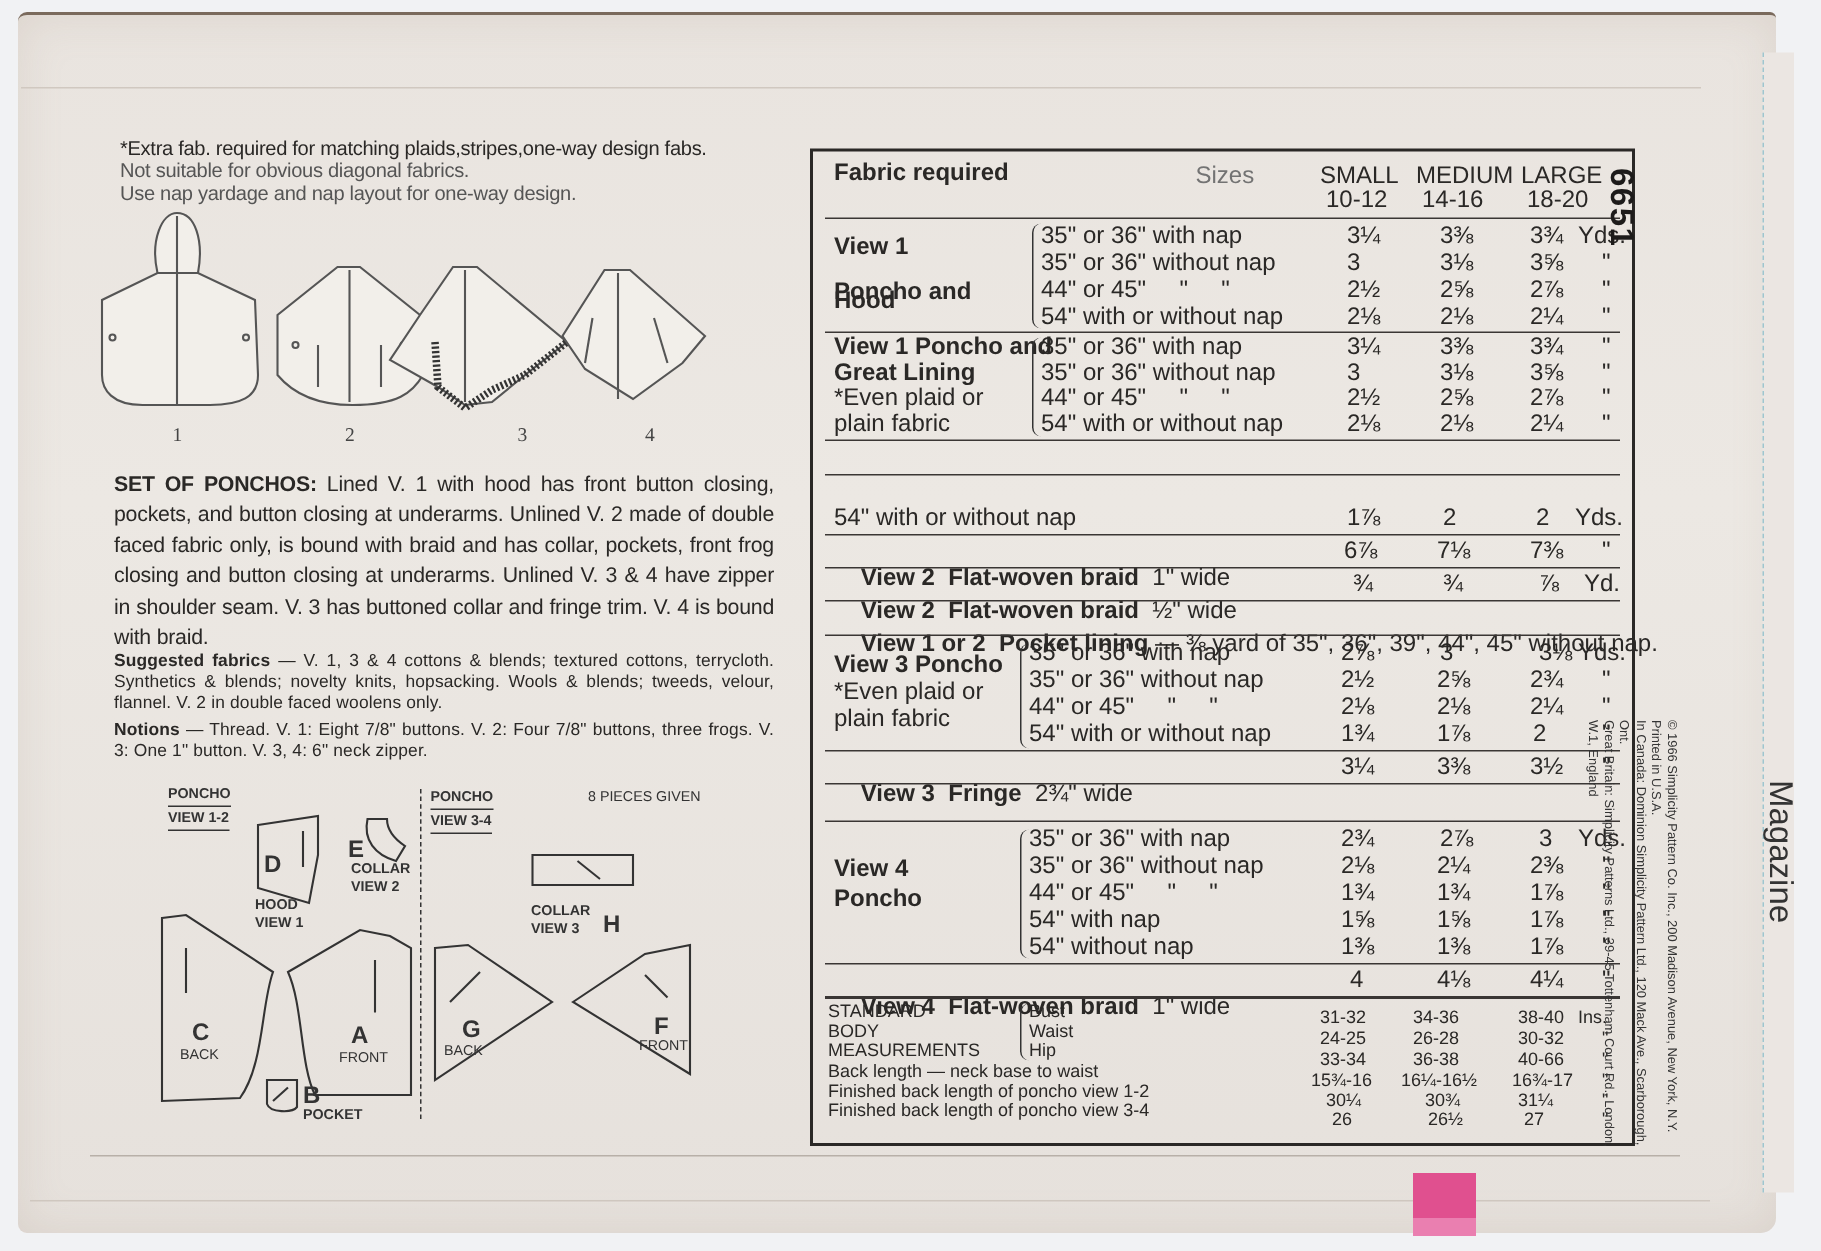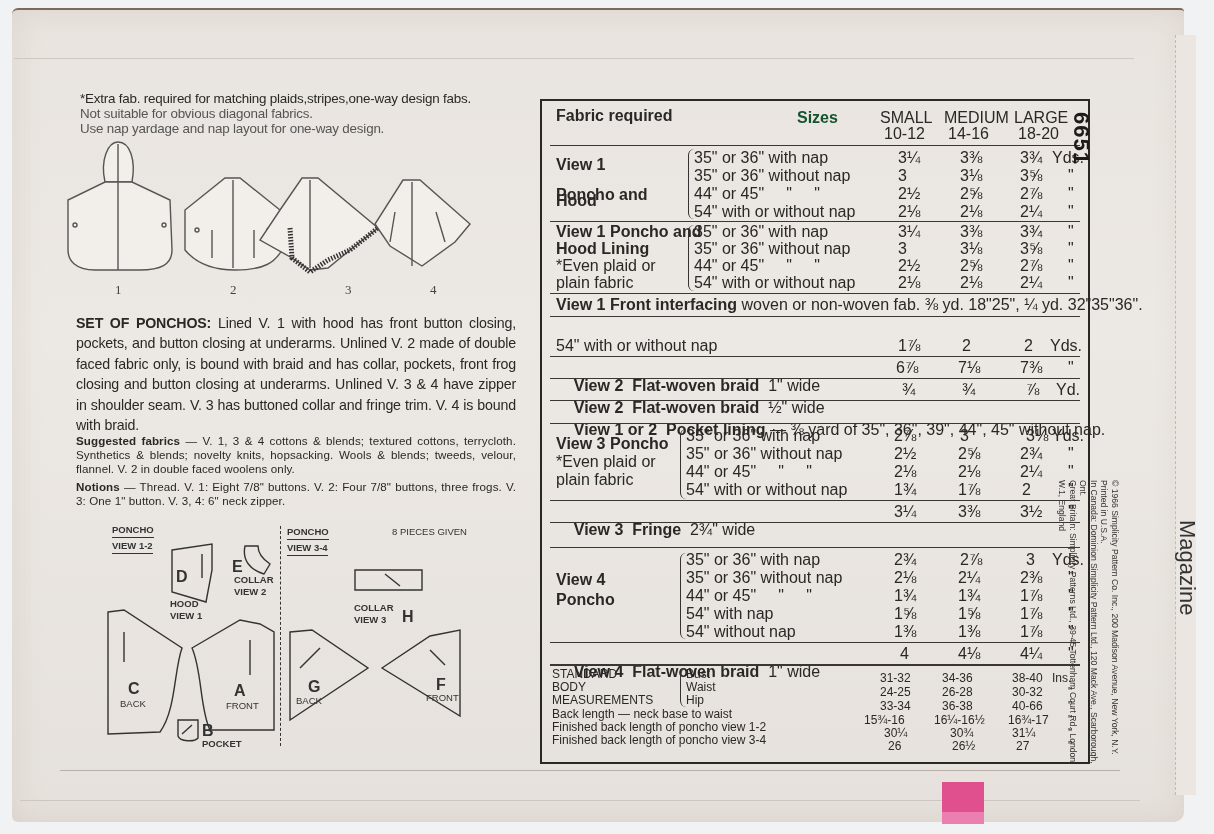--- a/index.html
+++ b/index.html
@@ -155,21 +155,21 @@
   <span class="big pl" style="left:302px;top:88px">H</span>
   <span class="big pl" style="left:208px;top:158px">G</span>
   <span class="pl" style="left:196px;top:175px;font-weight:normal">BACK</span>
   <span class="big pl" style="left:336px;top:156px">F</span>
   <span class="pl" style="left:326px;top:172px;font-weight:normal">FRONT</span>
 </div>
 
 <div class="tbl">
 
   <span class="cell bold" style="left:14px;top:6px">Fabric required</span>
-  <span class="cell" style="left:255px;top:8px;font-weight:bold;color:#14532d">Sizes</span>
+  <span class="cell" style="left:255px;top:8px;font-weight:normal;color:#737373">Sizes</span>
   <span class="cell" style="left:338px;top:8px">SMALL</span>
   <span class="cell" style="left:342px;top:24px">10-12</span>
   <span class="cell" style="left:402px;top:8px">MEDIUM</span>
   <span class="cell" style="left:406px;top:24px">14-16</span>
   <span class="cell" style="left:472px;top:8px">LARGE</span>
   <span class="cell" style="left:476px;top:24px">18-20</span>
   <div class="hr" style="top:44px"></div>
 
   <span class="cell bold" style="left:14px;top:55px">View 1</span>
   <span class="cell bold" style="left:14px;top:85px">Poncho and</span>
@@ -199,21 +199,21 @@
   <div>
     <span class="cell" style="left:152px;top:102px">54" with or without nap</span>
     <span class="cell" style="left:356px;top:102px">2⅛</span>
     <span class="cell" style="left:418px;top:102px">2⅛</span>
     <span class="cell" style="left:478px;top:102px">2¼</span>
     <span class="cell" style="left:526px;top:102px">"</span>
   </div>
   <div class="hr" style="top:120px"></div>
 
   <span class="cell bold" style="left:14px;top:122px">View 1 Poncho and</span>
-  <span class="cell bold" style="left:14px;top:139px">Hood Lining</span>
+  <span class="cell bold" style="left:14px;top:139px">Great Lining</span>
   <span class="cell" style="left:14px;top:156px">*Even plaid or</span>
   <span class="cell" style="left:14px;top:173px">plain fabric</span>
   <div class="brace" style="left:146px;top:124px;height:66px"></div>
   <div>
     <span class="cell" style="left:152px;top:122px">35" or 36" with nap</span>
     <span class="cell" style="left:356px;top:122px">3¼</span>
     <span class="cell" style="left:418px;top:122px">3⅜</span>
     <span class="cell" style="left:478px;top:122px">3¾</span>
     <span class="cell" style="left:526px;top:122px">"</span>
   </div>
@@ -233,23 +233,20 @@
   </div>
   <div>
     <span class="cell" style="left:152px;top:173px">54" with or without nap</span>
     <span class="cell" style="left:356px;top:173px">2⅛</span>
     <span class="cell" style="left:418px;top:173px">2⅛</span>
     <span class="cell" style="left:478px;top:173px">2¼</span>
     <span class="cell" style="left:526px;top:173px">"</span>
   </div>
   <div class="hr" style="top:192px"></div>
 
-  <div class="cell" style="left:14px;top:195px">
-    <b>View 1 Front interfacing</b><span> woven or non-woven fab. ⅜ yd. 18"25", ¼ yd. 32"35"36".</span>
-  </div>
   <div class="hr" style="top:215px"></div>
 
   <span class="cell" style="left:14px;top:236px">54" with or without nap</span>
   <span class="cell" style="left:356px;top:236px">1⅞</span>
   <span class="cell" style="left:420px;top:236px">2</span>
   <span class="cell" style="left:482px;top:236px">2</span>
   <span class="cell" style="left:508px;top:236px">Yds.</span>
   <div class="hr" style="top:255px"></div>
 
   <div class="cell" style="left:14px;top:258px;white-space:pre">
@@ -390,21 +387,21 @@
     </div>
     <div>
       <span class="cell sm" style="left:144px;top:592px">Hip</span>
       <span class="cell sm" style="left:338px;top:598px">33-34</span>
       <span class="cell sm" style="left:400px;top:598px">36-38</span>
       <span class="cell sm" style="left:470px;top:598px">40-66</span>
       <span class="cell sm" style="left:526px;top:598px">"</span>
     </div>
     <div>
       <span class="cell sm" style="left:10px;top:606px">Back length — neck base to waist</span>
-      <span class="cell sm" style="left:322px;top:612px">15¾-16</span>
+      <span class="cell sm" style="left:332px;top:612px">15¾-16</span>
       <span class="cell sm" style="left:392px;top:612px">16¼-16½</span>
       <span class="cell sm" style="left:466px;top:612px">16¾-17</span>
       <span class="cell sm" style="left:526px;top:612px">"</span>
     </div>
     <div>
       <span class="cell sm" style="left:10px;top:619px">Finished back length of poncho view 1-2</span>
       <span class="cell sm" style="left:342px;top:625px">30¼</span>
       <span class="cell sm" style="left:408px;top:625px">30¾</span>
       <span class="cell sm" style="left:470px;top:625px">31¼</span>
       <span class="cell sm" style="left:526px;top:625px">"</span>

